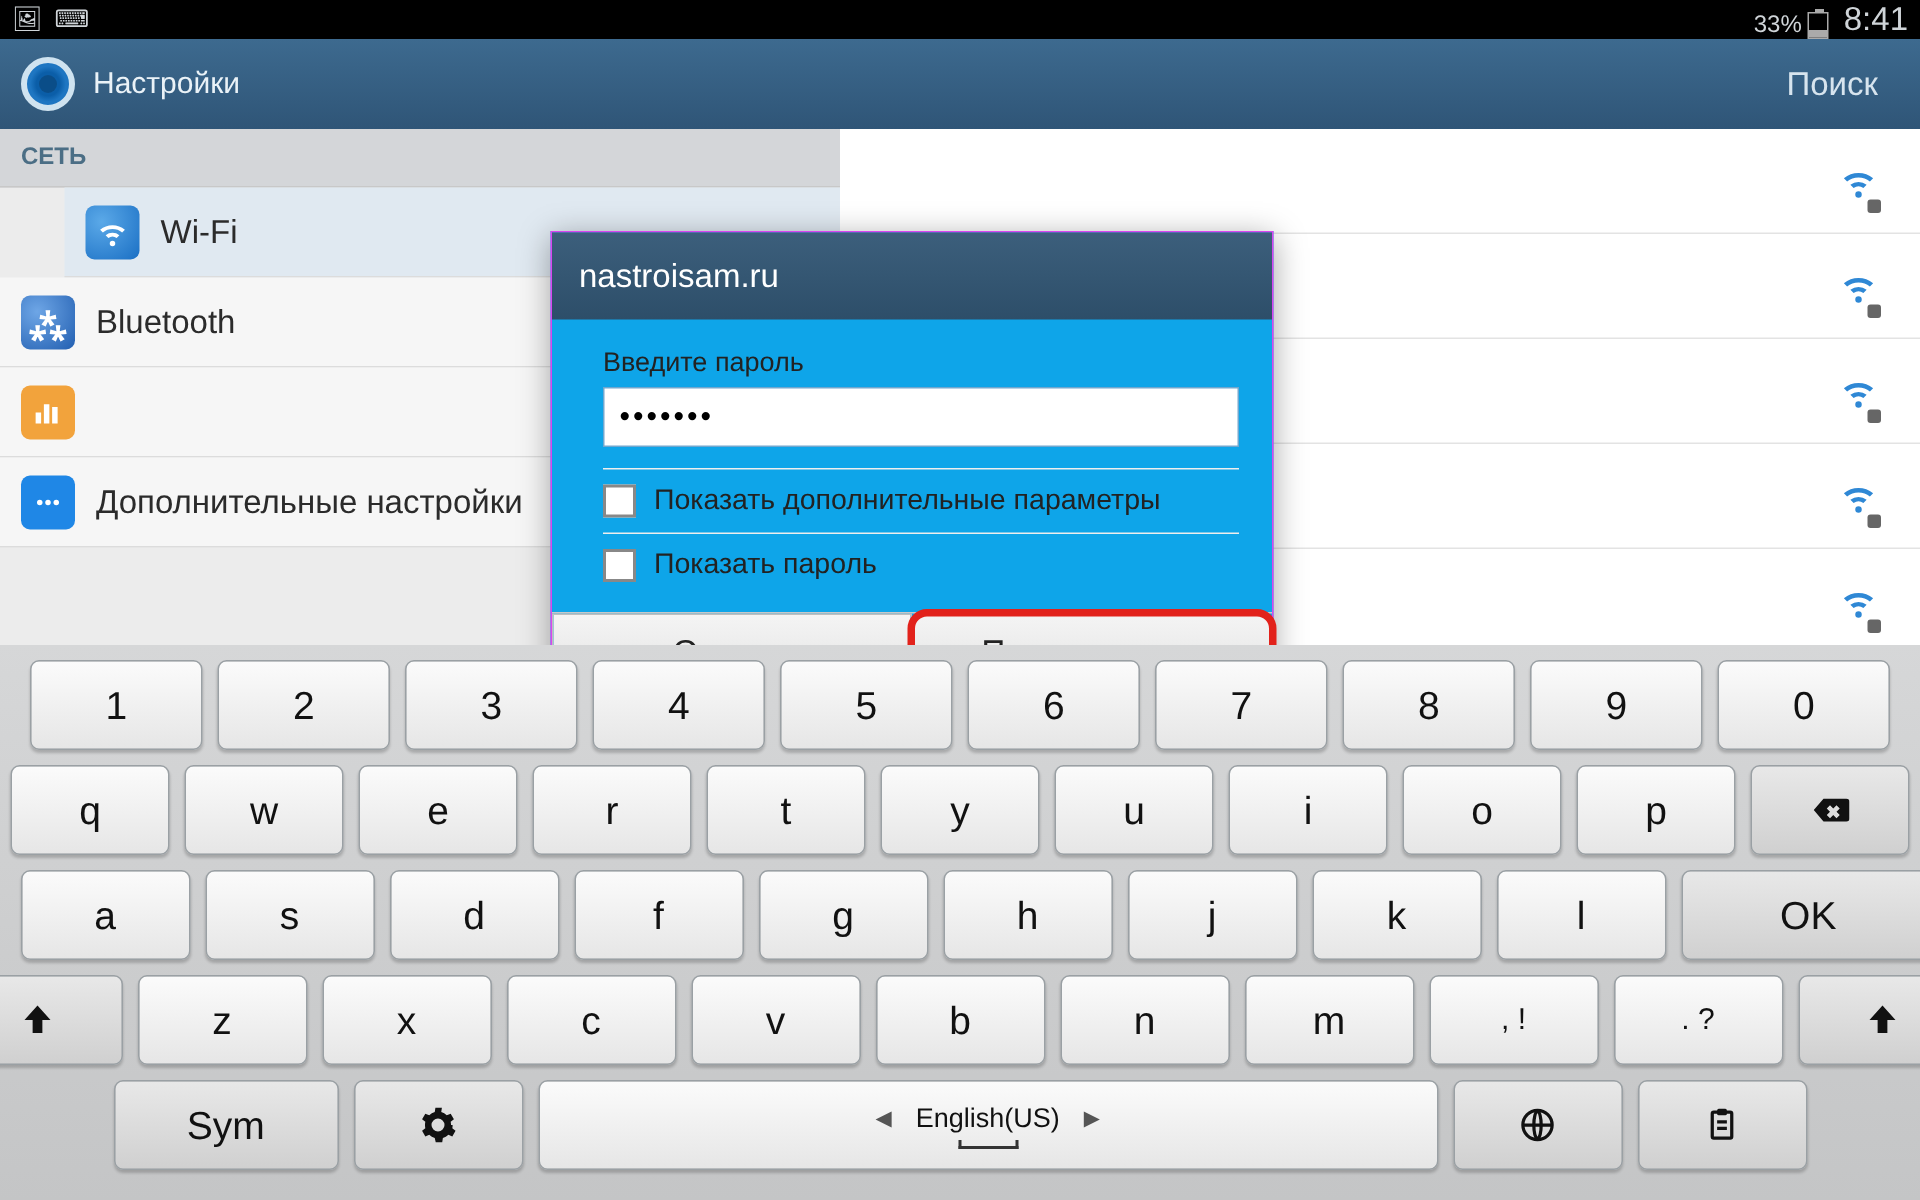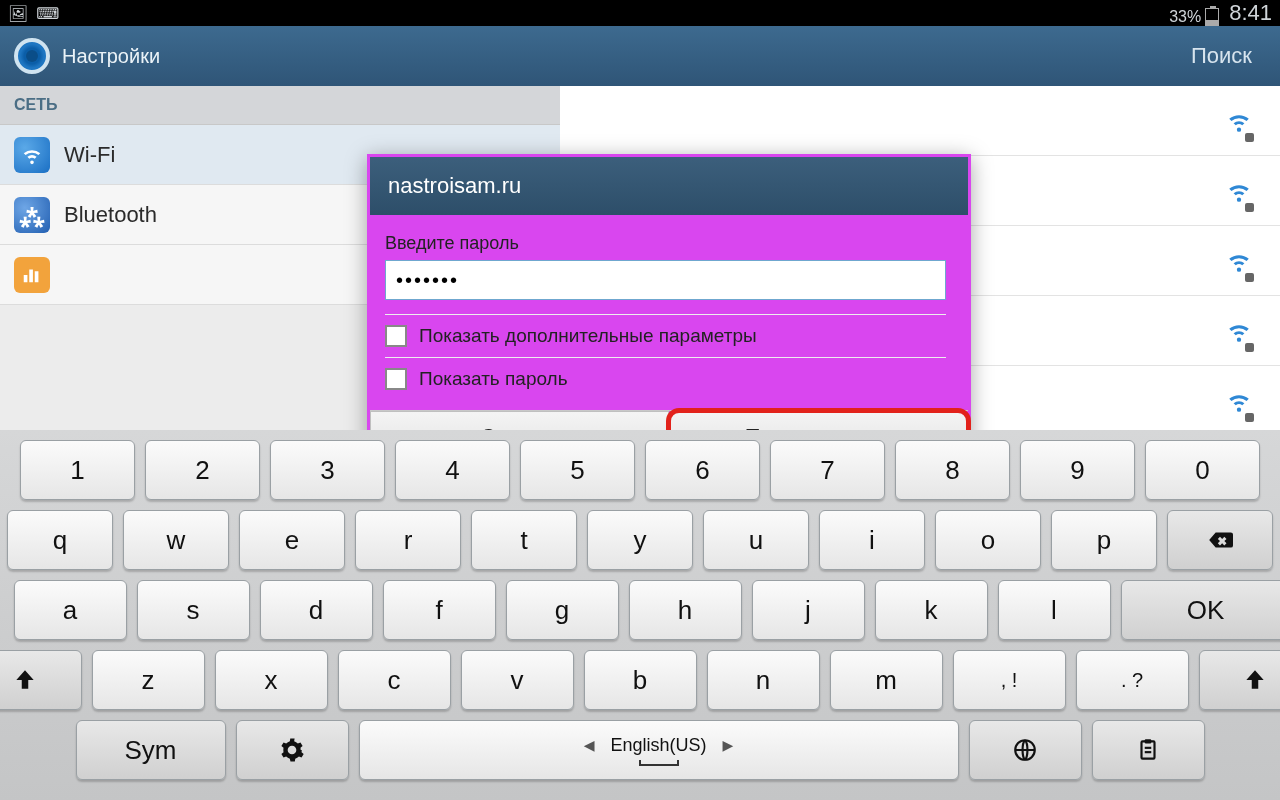--- a/index.html
+++ b/index.html
@@ -14,34 +14,34 @@
   .header .gear { width: 36px; height: 36px; border-radius: 50%; border: 4px solid #cfe3f0; background: radial-gradient(circle, #0b5ea8 40%, #1e76c2 60%); margin-right: 12px; position: relative; }
   .header .gear::after { content: ''; position: absolute; inset: 8px; border-radius: 50%; background: radial-gradient(circle, #0a4d88, #0a4d88); }
   .header .title { font-size: 20px; font-weight: 300; }
   .header .actions { margin-left: auto; display: flex; gap: 2px; }
   .header .actions span { font-size: 22px; color: #d7e4ee; padding: 6px 14px; border-left: 1px solid #5a7f9c; }
   .header .actions span:first-child { border-left: none; }
   .body { position: relative; height: 714px; }
   .sidebar { width: 560px; background: #ececec; height: 100%; }
   .cat { background: #d4d6d9; color: #4b6e85; font-size: 16px; font-weight: bold; padding: 10px 14px; border-bottom: 1px solid #c8c8c8; }
   .item { display: flex; align-items: center; height: 60px; background: #f6f6f6; border-bottom: 1px solid #dcdcdc; padding: 0 14px; font-size: 22px; color: #2b2b2b; }
-  .item.selected { background: #e0e9f1; }
+  .item.selected { background: #e0e9f1; margin-left: 43px; }
   .item .ic { width: 36px; height: 36px; margin-right: 14px; border-radius: 6px; display: flex; align-items: center; justify-content: center; }
   .ic-wifi { background: radial-gradient(circle at 30% 30%, #5ba9e8, #1a6fc4); }
   .ic-wifi svg { width: 22px; height: 22px; }
   .ic-bt { background: radial-gradient(circle at 30% 30%, #6ea6e6, #225fb1); color: #fff; font-size: 22px; font-weight: bold; }
   .ic-data { background: #f2a33c; }
   .ic-more { background: #1f87e6; }
   .main { position: absolute; right: 0; top: 0; width: 720px; height: 100%; background: #fff; }
   .net-item { display: flex; flex-direction: column; justify-content: center; height: 70px; padding: 0 24px; border-bottom: 1px solid #e3e3e3; position: relative; font-size: 22px; color: #1b1b1b; }
   .net-item .sub { font-size: 16px; color: #6a6a6a; margin-top: 2px; }
   .net-item .wifi-ic { position: absolute; right: 28px; top: 22px; color: #2f88d5; }
-  .dialog { position: absolute; left: 367px; top: 68px; width: 604px; background: #d946ef; border: 3px solid #d946ef; box-shadow: 0 4px 20px rgba(0,0,0,0.35); z-index: 50; }
+  .dialog { position: absolute; left: 367px; top: 68px; width: 482px; background: #0ea5e9; border: 1px solid #d946ef; box-shadow: 0 4px 20px rgba(0,0,0,0.35); z-index: 50; }
   .dlg-title { background: linear-gradient(#3c5f7c, #2d4e69); color: #fff; font-size: 22px; padding: 16px 18px; }
-  .dlg-body { padding: 18px 22px 10px 15px; }
+  .dlg-body { padding: 18px 22px 10px 34px; }
   .dlg-lbl { font-size: 18px; color: #222; margin-bottom: 6px; }
   .pwd-field { width: 100%; height: 40px; border: 1px solid #6fa7cf; padding: 0 10px; font-size: 20px; letter-spacing: 2px; }
   .underline-red { height: 3px; width: 14%; background: #d82020; margin-top: -3px; margin-bottom: 14px; }
   .chk-row { display: flex; align-items: center; gap: 12px; padding: 10px 0; font-size: 19px; color: #222; border-top: 1px solid #eee; }
   .chk { width: 22px; height: 22px; border: 2px solid #888; background: #fff; }
   .dlg-buttons { display: flex; border-top: 1px solid #c8c8c8; }
   .dlg-btn { flex: 1; height: 52px; background: linear-gradient(#f4f4f4, #e2e2e2); border: 1px solid #bfbfbf; font-size: 22px; color: #222; display: flex; align-items: center; justify-content: center; }
   .dlg-btn.highlight { outline: 5px solid #e2221b; outline-offset: -2px; border-radius: 10px; }
   .keyboard { position: absolute; left: 0; right: 0; bottom: 0; height: 370px; background: linear-gradient(#d6d7d8, #c4c5c6); padding: 10px; z-index: 100; }
   .krow { display: flex; gap: 10px; margin-bottom: 10px; justify-content: center; }
@@ -98,20 +98,30 @@
       <div class="ic ic-bt">⁂</div>
       <span>Bluetooth</span>
     </div>
     <div class="item">
       <div class="ic ic-data">
         <svg viewBox="0 0 24 24" width="22" height="22">
             <path fill="#fff" d="M3 20h4v-8H3zm6 0h4V6H9zm6 0h4v-12h-4z"></path>
           </svg>
       </div>
     </div>
+    <div class="item">
+      <div class="ic ic-more">
+        <svg viewBox="0 0 24 24" width="22" height="22">
+            <circle cx="6" cy="12" r="2" fill="#fff"></circle>
+            <circle cx="12" cy="12" r="2" fill="#fff"></circle>
+            <circle cx="18" cy="12" r="2" fill="#fff"></circle>
+          </svg>
+      </div>
+      <span>Дополнительные настройки</span>
+    </div>
   </div>
 
   <div class="main">
     <div class="net-item">
       <span class="wifi-ic lock-overlay">
         <svg viewBox="0 0 24 24" width="26" height="26" fill="#2f88d5">
             <path d="M12 18a2 2 0 100 4 2 2 0 000-4zm-5-4a8 8 0 0110 0l-2 2a5 5 0 00-6 0zm-4-4a14 14 0 0118 0l-2 2a11 11 0 00-14 0z"></path>
           </svg>
       </span>
     </div>

